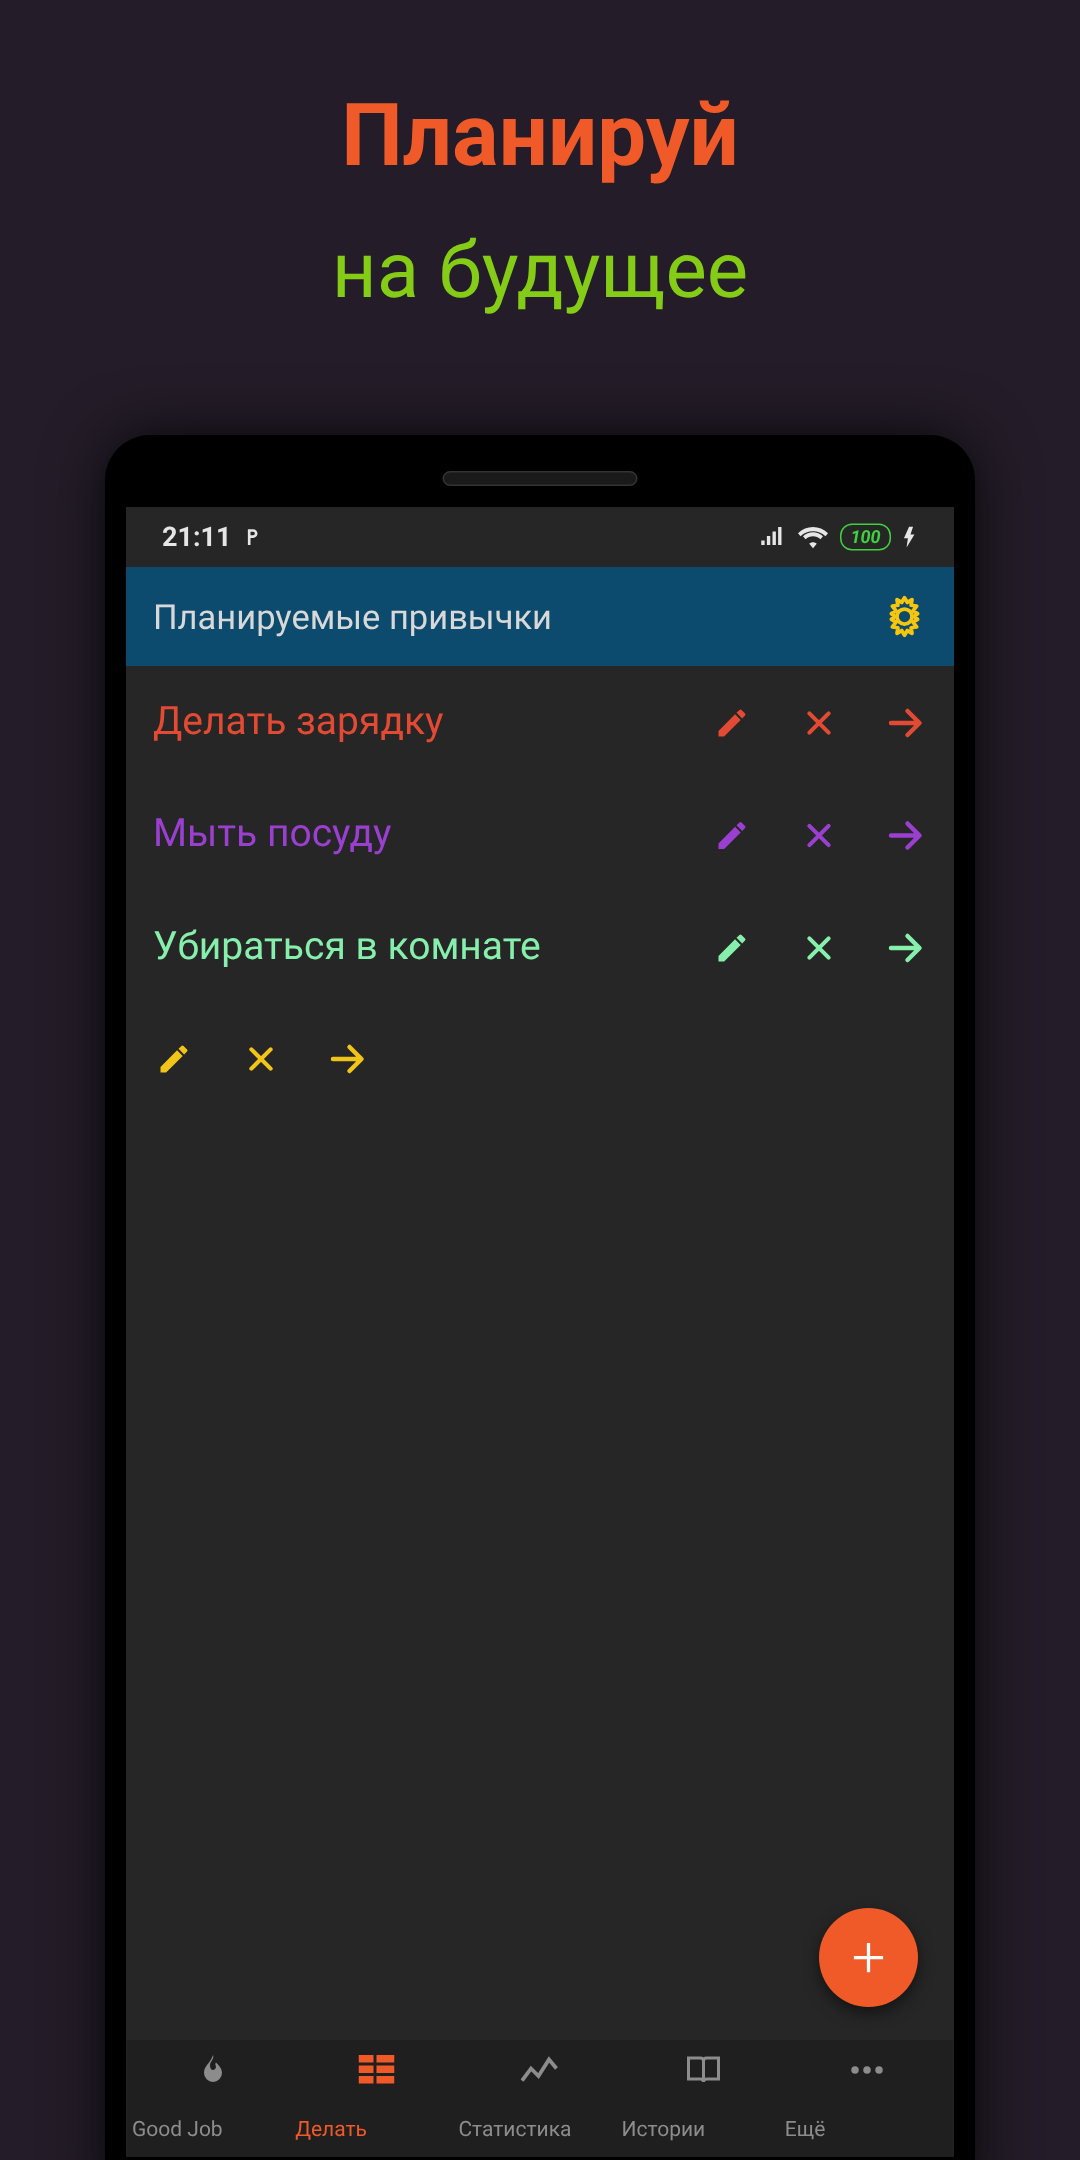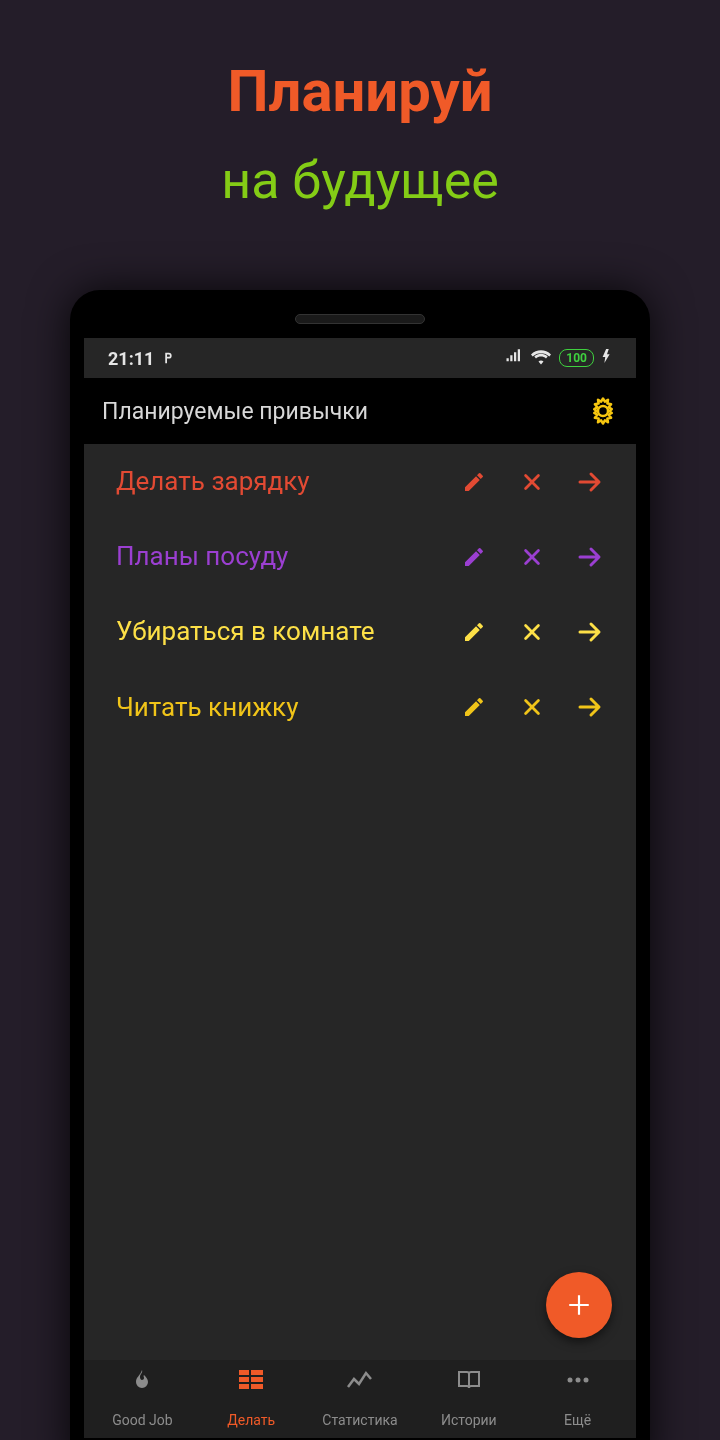--- a/index.html
+++ b/index.html
@@ -56,47 +56,47 @@
     height: 40px;
     display: flex;
     align-items: center;
     justify-content: space-between;
     padding: 0 24px;
     color: #e6e6e6;
     font-size: 18px;
     font-weight: 700;
   }
   .status-left { display: flex; align-items: center; gap: 6px; }
-  .status-right { display: flex; align-items: flex-start; gap: 8px; }
+  .status-right { display: flex; align-items: center; gap: 8px; font-style: italic; }
   .signal-icon, .wifi-icon { color: #e6e6e6; }
   .battery {
     display: inline-flex;
     align-items: center;
     border: 1.5px solid #3fd13f;
     border-radius: 8px;
     padding: 1px 6px;
     color: #3fd13f;
     font-size: 12px;
     font-weight: 700;
   }
   .app-bar {
     height: 66px;
-    background: #000000;
+    background: #0c4a6e;
     display: flex;
     align-items: center;
     justify-content: space-between;
     padding: 0 18px;
   }
   .app-bar-title {
     color: #d8d8d8;
     font-size: 23px;
     font-weight: 400;
   }
   .sun-button { color: #f6c60f; }
-  .habit-list { padding: 0 14px; }
+  .habit-list { padding: 0 0; }
   .habit-row {
     display: flex;
     align-items: center;
     padding: 22px 18px;
     gap: 10px;
   }
   .habit-label {
     flex: 1;
     font-size: 26px;
     font-weight: 400;
@@ -124,21 +124,20 @@
     height: 78px;
     background: #1f1f1f;
     display: flex;
     justify-content: space-around;
     align-items: center;
     padding: 6px 4px 10px 4px;
   }
   .nav-item {
     display: flex;
     flex-direction: column;
-    align-items: center;
     gap: 19px;
     color: #8c8c8c;
     font-size: 14px;
     width: 20%;
   }
   .nav-item.active { color: #f05a28; }
   .nav-icon { height: 26px; display: flex; align-items: center; justify-content: center; }
   svg { display: block; }
 </style>
 </head>
@@ -210,61 +209,60 @@
               </svg>
             </span>
             <span class="icon-btn">
               <svg width="26" height="22" viewBox="0 0 26 22" fill="none" stroke="currentColor" stroke-width="3" stroke-linecap="round" stroke-linejoin="round">
                 <path d="M3 11h18M14 3l8 8-8 8"></path>
               </svg>
             </span>
           </div>
         </div>
         <div class="habit-row" style="color: rgb(155, 63, 209);">
-          <div class="habit-label">Планы посуду</div>
+          <div class="habit-label">Мыть посуду</div>
           <div class="habit-actions">
             <span class="icon-btn">
               <svg width="24" height="24" viewBox="0 0 24 24" fill="currentColor">
                 <path d="M3 17.25V21h3.75L17.8 9.94l-3.75-3.75L3 17.25zM20.7 7.04a1 1 0 000-1.41l-2.34-2.34a1 1 0 00-1.41 0L15 5.24l3.75 3.75 1.95-1.95z"></path>
               </svg>
             </span>
             <span class="icon-btn">
               <svg width="22" height="22" viewBox="0 0 24 24" fill="none" stroke="currentColor" stroke-width="3" stroke-linecap="round">
                 <path d="M5 5l14 14M19 5L5 19"></path>
               </svg>
             </span>
             <span class="icon-btn">
               <svg width="26" height="22" viewBox="0 0 26 22" fill="none" stroke="currentColor" stroke-width="3" stroke-linecap="round" stroke-linejoin="round">
                 <path d="M3 11h18M14 3l8 8-8 8"></path>
               </svg>
             </span>
           </div>
         </div>
-        <div class="habit-row" style="color: #fde047;">
+        <div class="habit-row" style="color: #86efac;">
           <div class="habit-label">Убираться в комнате</div>
           <div class="habit-actions">
             <span class="icon-btn">
               <svg width="24" height="24" viewBox="0 0 24 24" fill="currentColor">
                 <path d="M3 17.25V21h3.75L17.8 9.94l-3.75-3.75L3 17.25zM20.7 7.04a1 1 0 000-1.41l-2.34-2.34a1 1 0 00-1.41 0L15 5.24l3.75 3.75 1.95-1.95z"></path>
               </svg>
             </span>
             <span class="icon-btn">
               <svg width="22" height="22" viewBox="0 0 24 24" fill="none" stroke="currentColor" stroke-width="3" stroke-linecap="round">
                 <path d="M5 5l14 14M19 5L5 19"></path>
               </svg>
             </span>
             <span class="icon-btn">
               <svg width="26" height="22" viewBox="0 0 26 22" fill="none" stroke="currentColor" stroke-width="3" stroke-linecap="round" stroke-linejoin="round">
                 <path d="M3 11h18M14 3l8 8-8 8"></path>
               </svg>
             </span>
           </div>
         </div>
         <div class="habit-row" style="color: rgb(240, 196, 25);">
-          <div class="habit-label">Читать книжку</div>
           <div class="habit-actions">
             <span class="icon-btn">
               <svg width="24" height="24" viewBox="0 0 24 24" fill="currentColor">
                 <path d="M3 17.25V21h3.75L17.8 9.94l-3.75-3.75L3 17.25zM20.7 7.04a1 1 0 000-1.41l-2.34-2.34a1 1 0 00-1.41 0L15 5.24l3.75 3.75 1.95-1.95z"></path>
               </svg>
             </span>
             <span class="icon-btn">
               <svg width="22" height="22" viewBox="0 0 24 24" fill="none" stroke="currentColor" stroke-width="3" stroke-linecap="round">
                 <path d="M5 5l14 14M19 5L5 19"></path>
               </svg>

